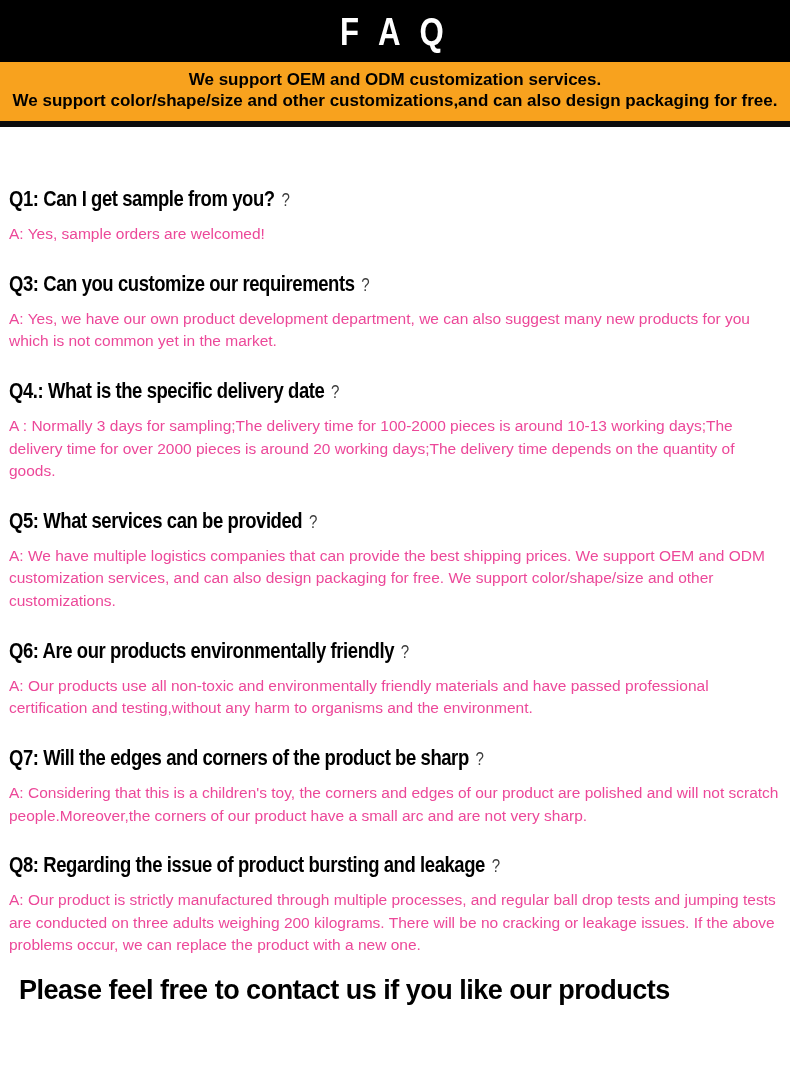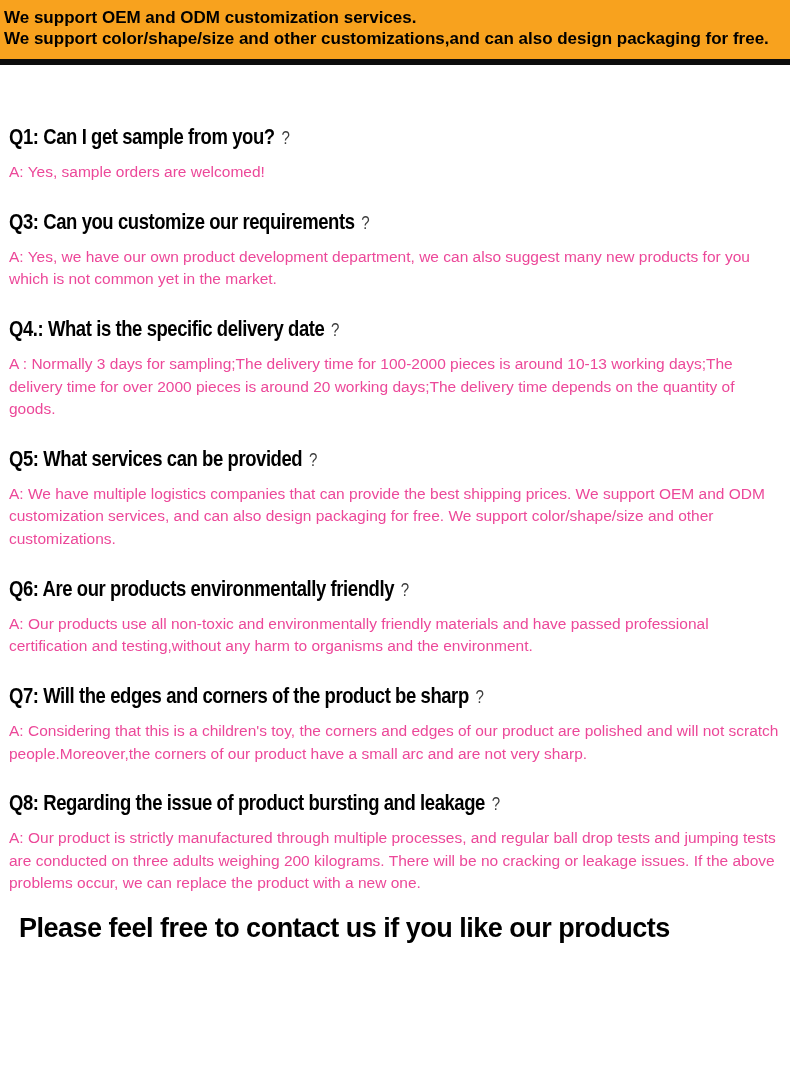--- a/index.html
+++ b/index.html
@@ -26,20 +26,21 @@
     color: #ffffff;
     font-size: 38px;
     font-weight: bold;
     letter-spacing: 7px;
     transform: scale(0.82, 1.04);
     white-space: nowrap;
   }
   .banner {
     background: #F8A21E;
     padding: 7px 4px 10px 4px;
+    text-align: center;
     font-weight: bold;
     font-size: 17px;
     line-height: 21px;
     color: #000000;
   }
   .banner-line { white-space: nowrap; }
   .divider {
     height: 6px;
     background: #0d0d0d;
   }
@@ -79,20 +80,23 @@
     letter-spacing: -0.5px;
     color: #000000;
     white-space: nowrap;
   }
 </style>
 </head>
 <body>
 
 <div class="page">
 
+  <div class="top-bar">
+    <div class="top-title">F A Q</div>
+  </div>
 
   <div class="banner">
     <div class="banner-line">We support OEM and ODM customization services.</div>
     <div class="banner-line">We support color/shape/size and other customizations,and can also design packaging for free.</div>
   </div>
 
   <div class="divider"></div>
 
   <div class="content">
 

